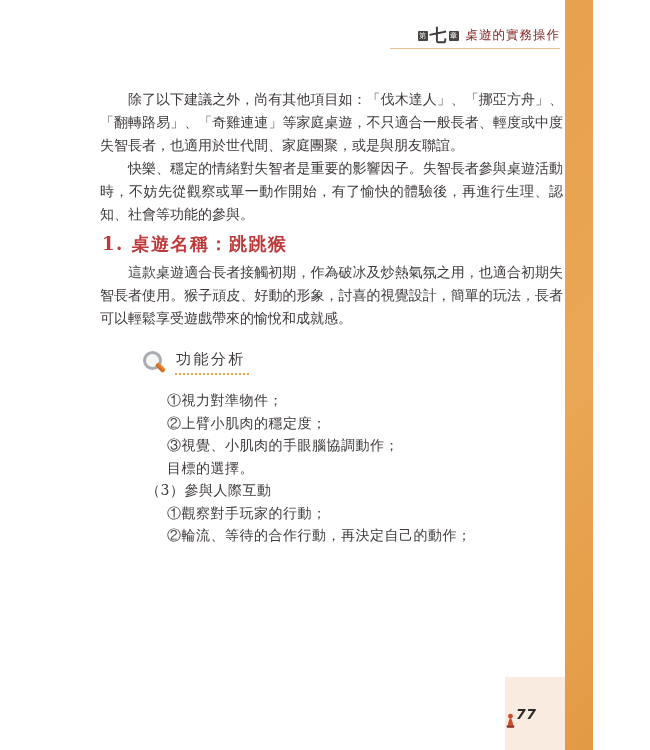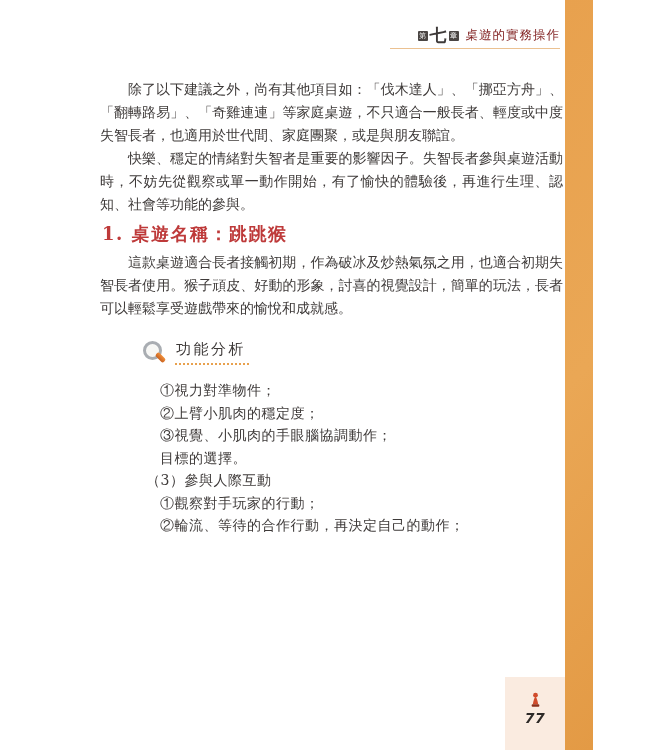--- a/index.html
+++ b/index.html
@@ -32,21 +32,21 @@
     font-family:"DejaVu Sans","Liberation Sans",sans-serif;
   }
   .chapter-number{font-size:17px;font-weight:bold;color:#3E3A39;line-height:17px;}
   .chapter-title{font-size:12.5px;color:#7f1d1d;letter-spacing:1px;}
   .head-rule{
     position:absolute;top:48px;left:390px;width:170px;height:1px;
     background:#EBC191;
   }
 
   
-  .content{position:absolute;left:100px;top:78px;width:463px;}
+  .content{position:absolute;left:100px;top:88px;width:463px;}
   .body-par{
     margin:0;text-indent:2em;
     font-size:14px;line-height:23px;text-align:justify;
     color:#3E3A39;
   }
   .game-heading{
     margin:7px 0 6px 2px;
     font-size:18px;line-height:22px;font-weight:bold;
     color:#BE3A3A;letter-spacing:1.5px;
   }
@@ -72,27 +72,27 @@
     font-size:15px;font-weight:normal;letter-spacing:2.5px;color:#3E3A39;
     border-bottom:2px dotted #E8A14E;padding:0 3px 4px 1px;
   }
 
   
   .function-list{
     margin:12px 0 0 46px;
     font-size:14px;line-height:22.5px;color:#3E3A39;
   }
   .group-title{letter-spacing:0.5px;}
-  .group-items{margin-left:14px;letter-spacing:0.5px;}
+  .group-items{margin-left:21px;letter-spacing:0.5px;}
 
   
   .page-tab{
     position:absolute;left:505px;top:677px;width:60px;height:73px;
     background:#FAEBE0;
-    display:flex;flex-direction:column;align-items:center;
+    display:flex;flex-direction:row;align-items:center;
   }
   .pawn{margin-top:15px;width:11px;height:17px;display:block;}
   .page-number{
     margin-top:1px;
     font-family:"DejaVu Sans","Liberation Sans",sans-serif;
     font-size:14px;font-weight:bold;font-style:italic;color:#2E2A28;
     letter-spacing:0.5px;
   }
 </style>
 </head>

